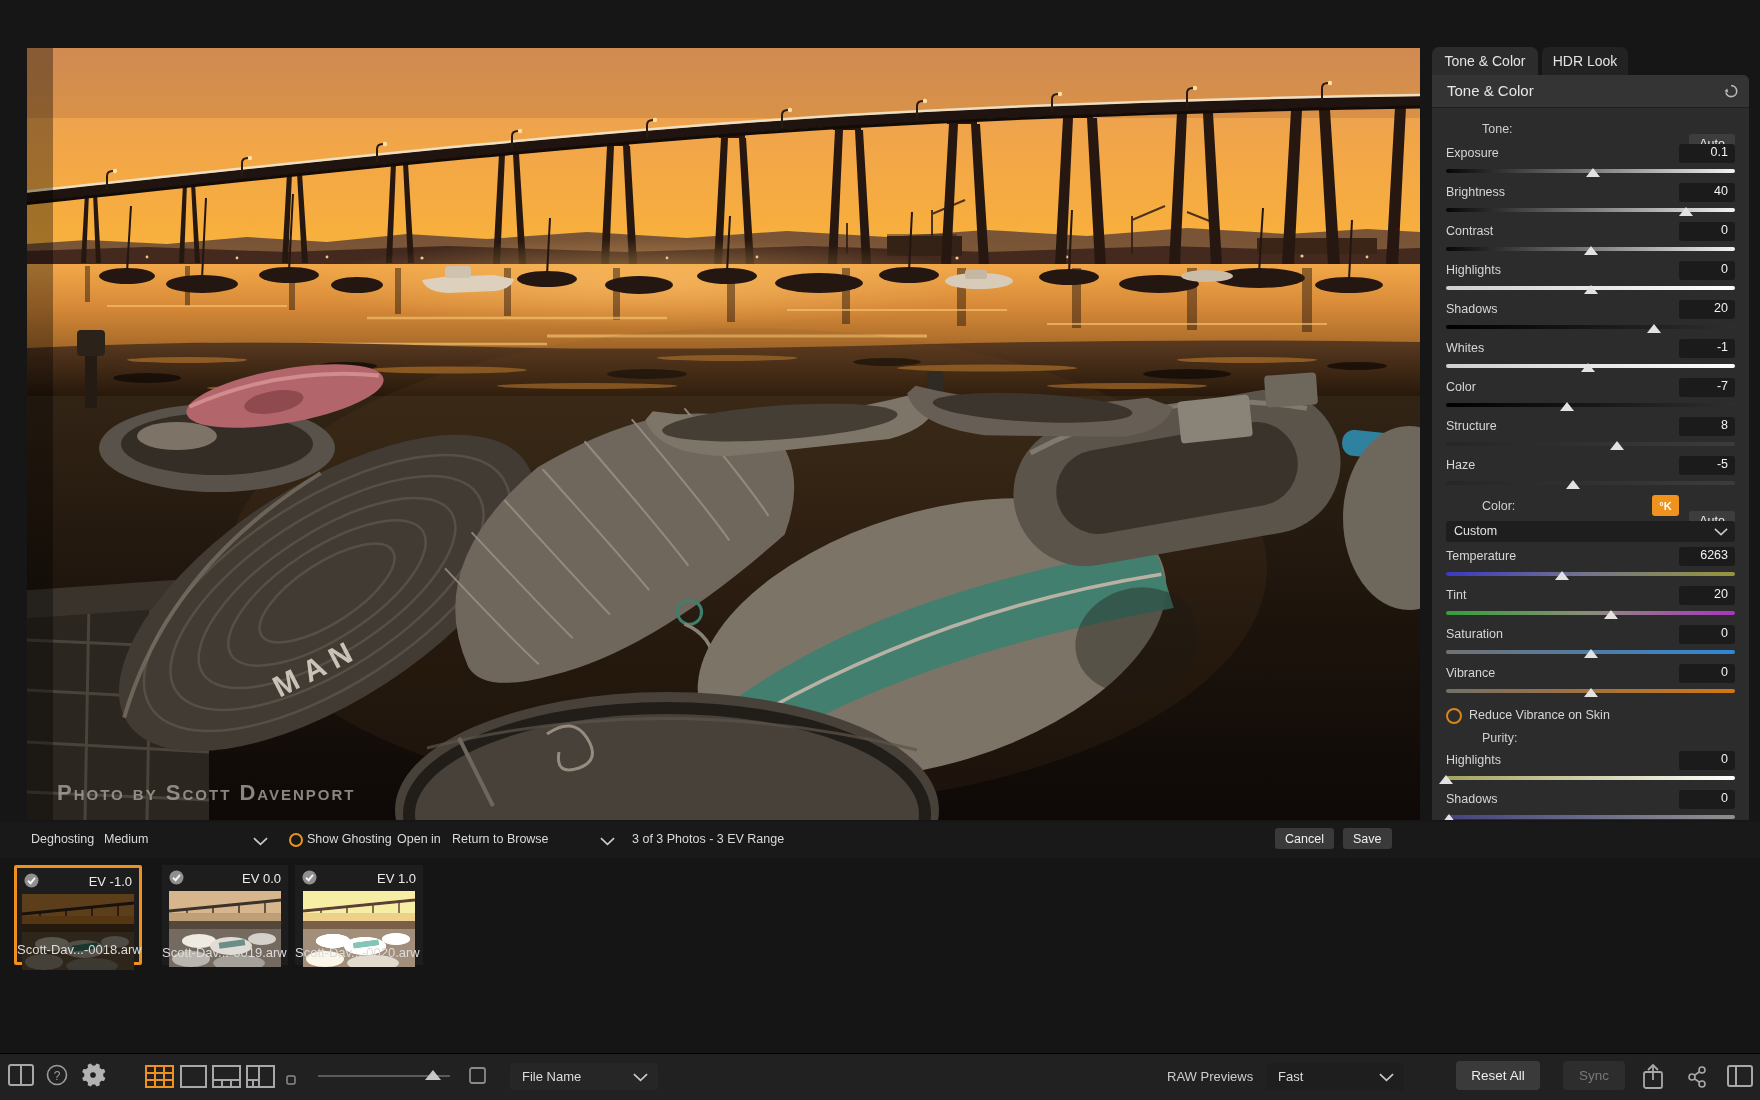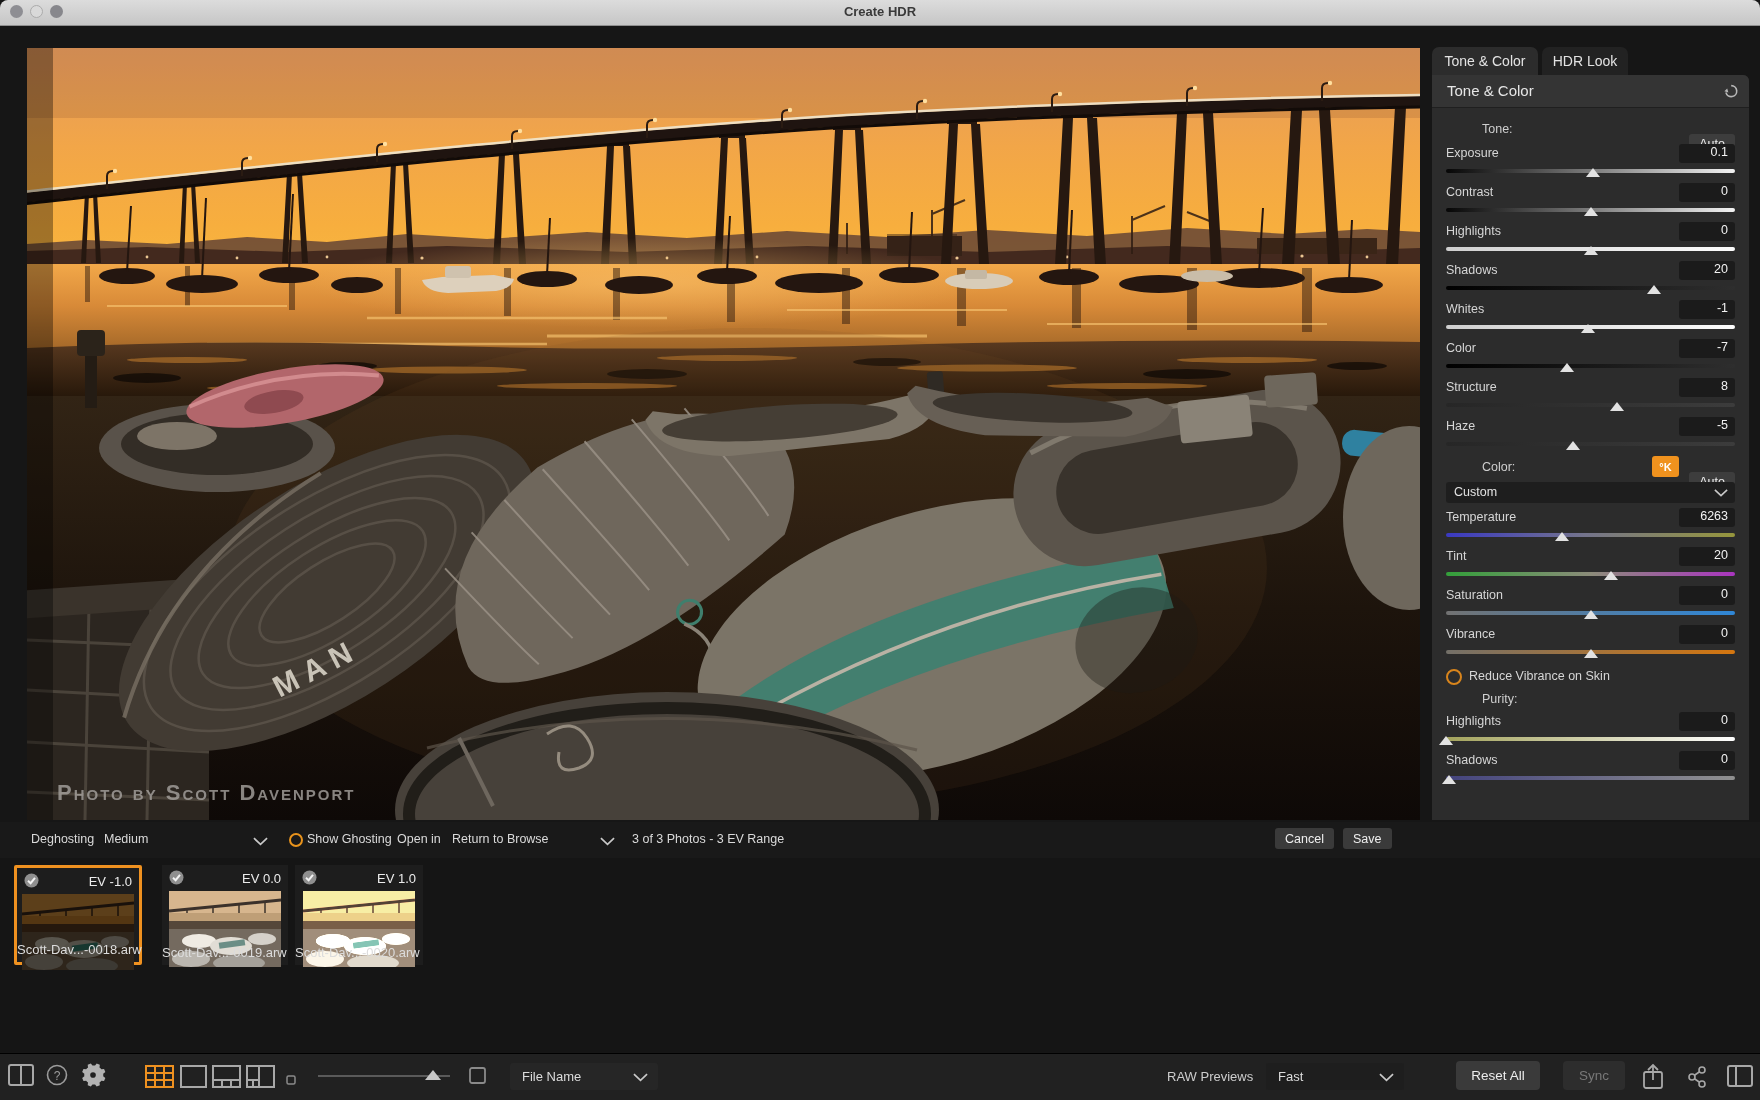--- a/index.html
+++ b/index.html
@@ -85,26 +85,20 @@
   .dropbox svg{position:absolute;right:10px;top:10px;}
   .bbtn{position:absolute;top:7px;height:29px;border-radius:4px;display:flex;align-items:center;justify-content:center;
     font-size:13.5px;}
   .hidden-defs{position:absolute;width:0;height:0;overflow:hidden;}
 </style>
 </head>
 <body>
 
 <div class="app">
 
-  <div class="titlebar">
-    <div class="tl tl1"></div>
-    <div class="tl tl2"></div>
-    <div class="tl tl3"></div>
-    <div class="wintitle">Create HDR</div>
-  </div>
 
   <div class="photo">
     <svg width="1393" height="772" viewBox="0 0 1393 772">
       <defs>
         <linearGradient id="sky" x1="0" y1="0" x2="0" y2="1">
           <stop offset="0" stop-color="#e49a5c"></stop>
             <stop offset=".45" stop-color="#f2a648"></stop>
           <stop offset=".8" stop-color="#f7ae3e"></stop>
             <stop offset="1" stop-color="#f8b63f"></stop>
         </linearGradient>
@@ -405,20 +399,27 @@
       <div class="prow">
         <span class="plabel">Tone:</span>
         <span class="autobtn">Auto</span>
       </div>
       <div id="tone-sliders">
           <div class="srow">
             <span class="slabel">Exposure</span>
             <span class="sval">0.1</span>
             <div class="strack track-mono">
               <div class="sthumb" style="left:51%"></div>
+            </div>
+          </div>
+          <div class="srow">
+            <span class="slabel">Brightness</span>
+            <span class="sval">40</span>
+            <div class="strack track-mono">
+              <div class="sthumb" style="left:83%"></div>
             </div>
           </div>
           <div class="srow">
             <span class="slabel">Contrast</span>
             <span class="sval">0</span>
             <div class="strack track-mono">
               <div class="sthumb" style="left:50%"></div>
             </div>
           </div>
           <div class="srow">

